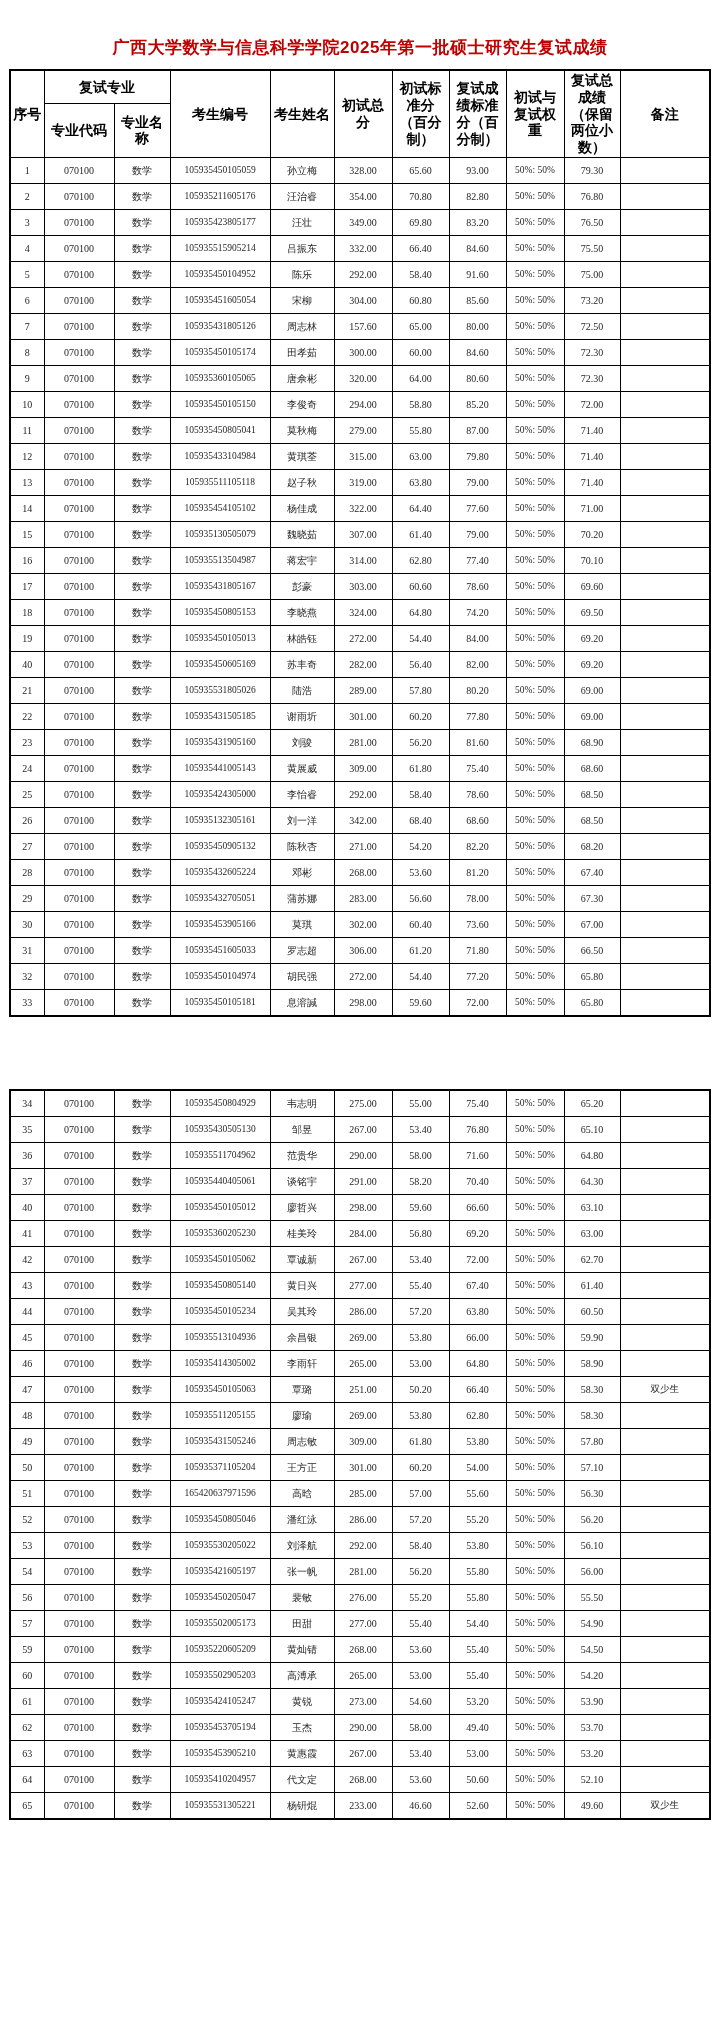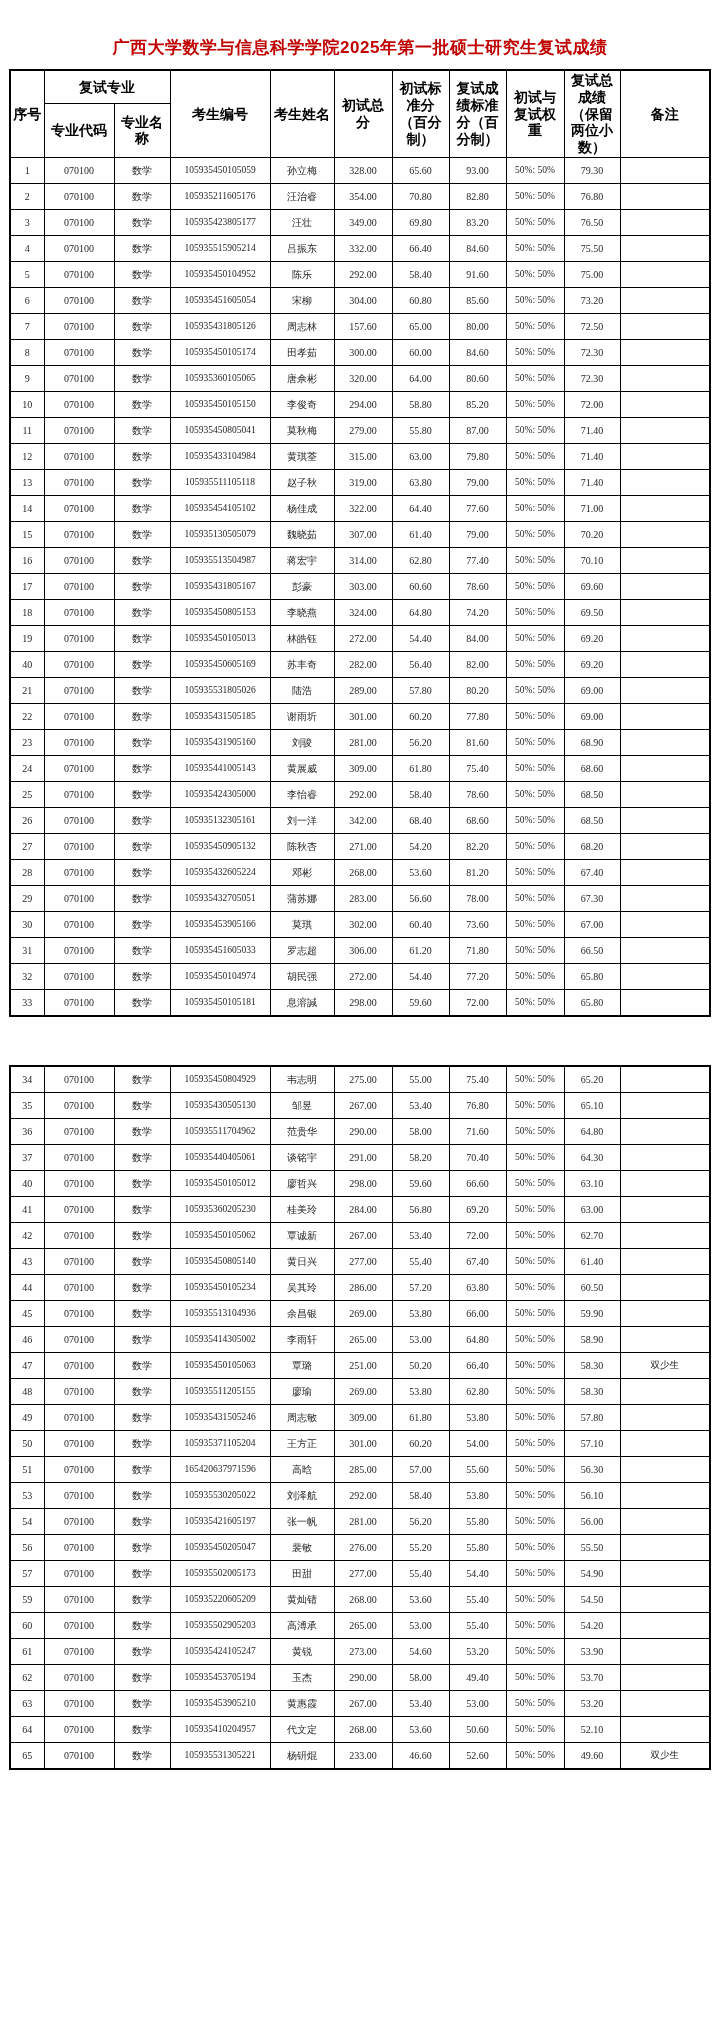--- a/index.html
+++ b/index.html
@@ -11,21 +11,21 @@
   .title {
     margin:0; padding-top:36px; text-align:center;
     color:#c00000; font-size:17px; font-weight:bold; letter-spacing:0.5px;
     font-family:"Liberation Sans","DejaVu Sans",sans-serif;
   }
   table.score-table {
     border-collapse:collapse; table-layout:fixed;
     width:700px; margin:10px auto 0 auto;
     border:2px solid #000000; background:#ffffff;
   }
-  table.score-table.second { margin-top:48px; }
+  table.score-table.second { margin-top:72px; }
   .score-table th, .score-table td {
     border:1px solid #000000; text-align:center; vertical-align:middle;
     padding:0 1px; overflow:hidden;
   }
   .score-table thead th {
     font-size:14px; font-weight:bold; line-height:1.2; height:19px; padding:1px;
     font-family:"Liberation Sans","DejaVu Sans",sans-serif; color:#000000;
   }
   .score-table tbody td {
     font-size:10px; height:25px; line-height:1.1;
@@ -724,20 +724,33 @@
           <td class="c-candidate-id">165420637971596</td>
           <td class="c-candidate-name">高晗</td>
           <td class="c-initial-total">285.00</td>
           <td class="c-initial-std">57.00</td>
           <td class="c-retest-std">55.60</td>
           <td class="c-weights">50%: 50%</td>
           <td class="c-final-score">56.30</td>
           <td class="c-remark"></td>
         </tr>
         <tr>
+          <td class="c-index">52</td>
+          <td class="c-major-code">070100</td>
+          <td class="c-major-name">数学</td>
+          <td class="c-candidate-id">105935450805046</td>
+          <td class="c-candidate-name">潘红泳</td>
+          <td class="c-initial-total">286.00</td>
+          <td class="c-initial-std">57.20</td>
+          <td class="c-retest-std">55.20</td>
+          <td class="c-weights">50%: 50%</td>
+          <td class="c-final-score">56.20</td>
+          <td class="c-remark"></td>
+        </tr>
+        <tr>
           <td class="c-index">53</td>
           <td class="c-major-code">070100</td>
           <td class="c-major-name">数学</td>
           <td class="c-candidate-id">105935530205022</td>
           <td class="c-candidate-name">刘泽航</td>
           <td class="c-initial-total">292.00</td>
           <td class="c-initial-std">58.40</td>
           <td class="c-retest-std">53.80</td>
           <td class="c-weights">50%: 50%</td>
           <td class="c-final-score">56.10</td>

